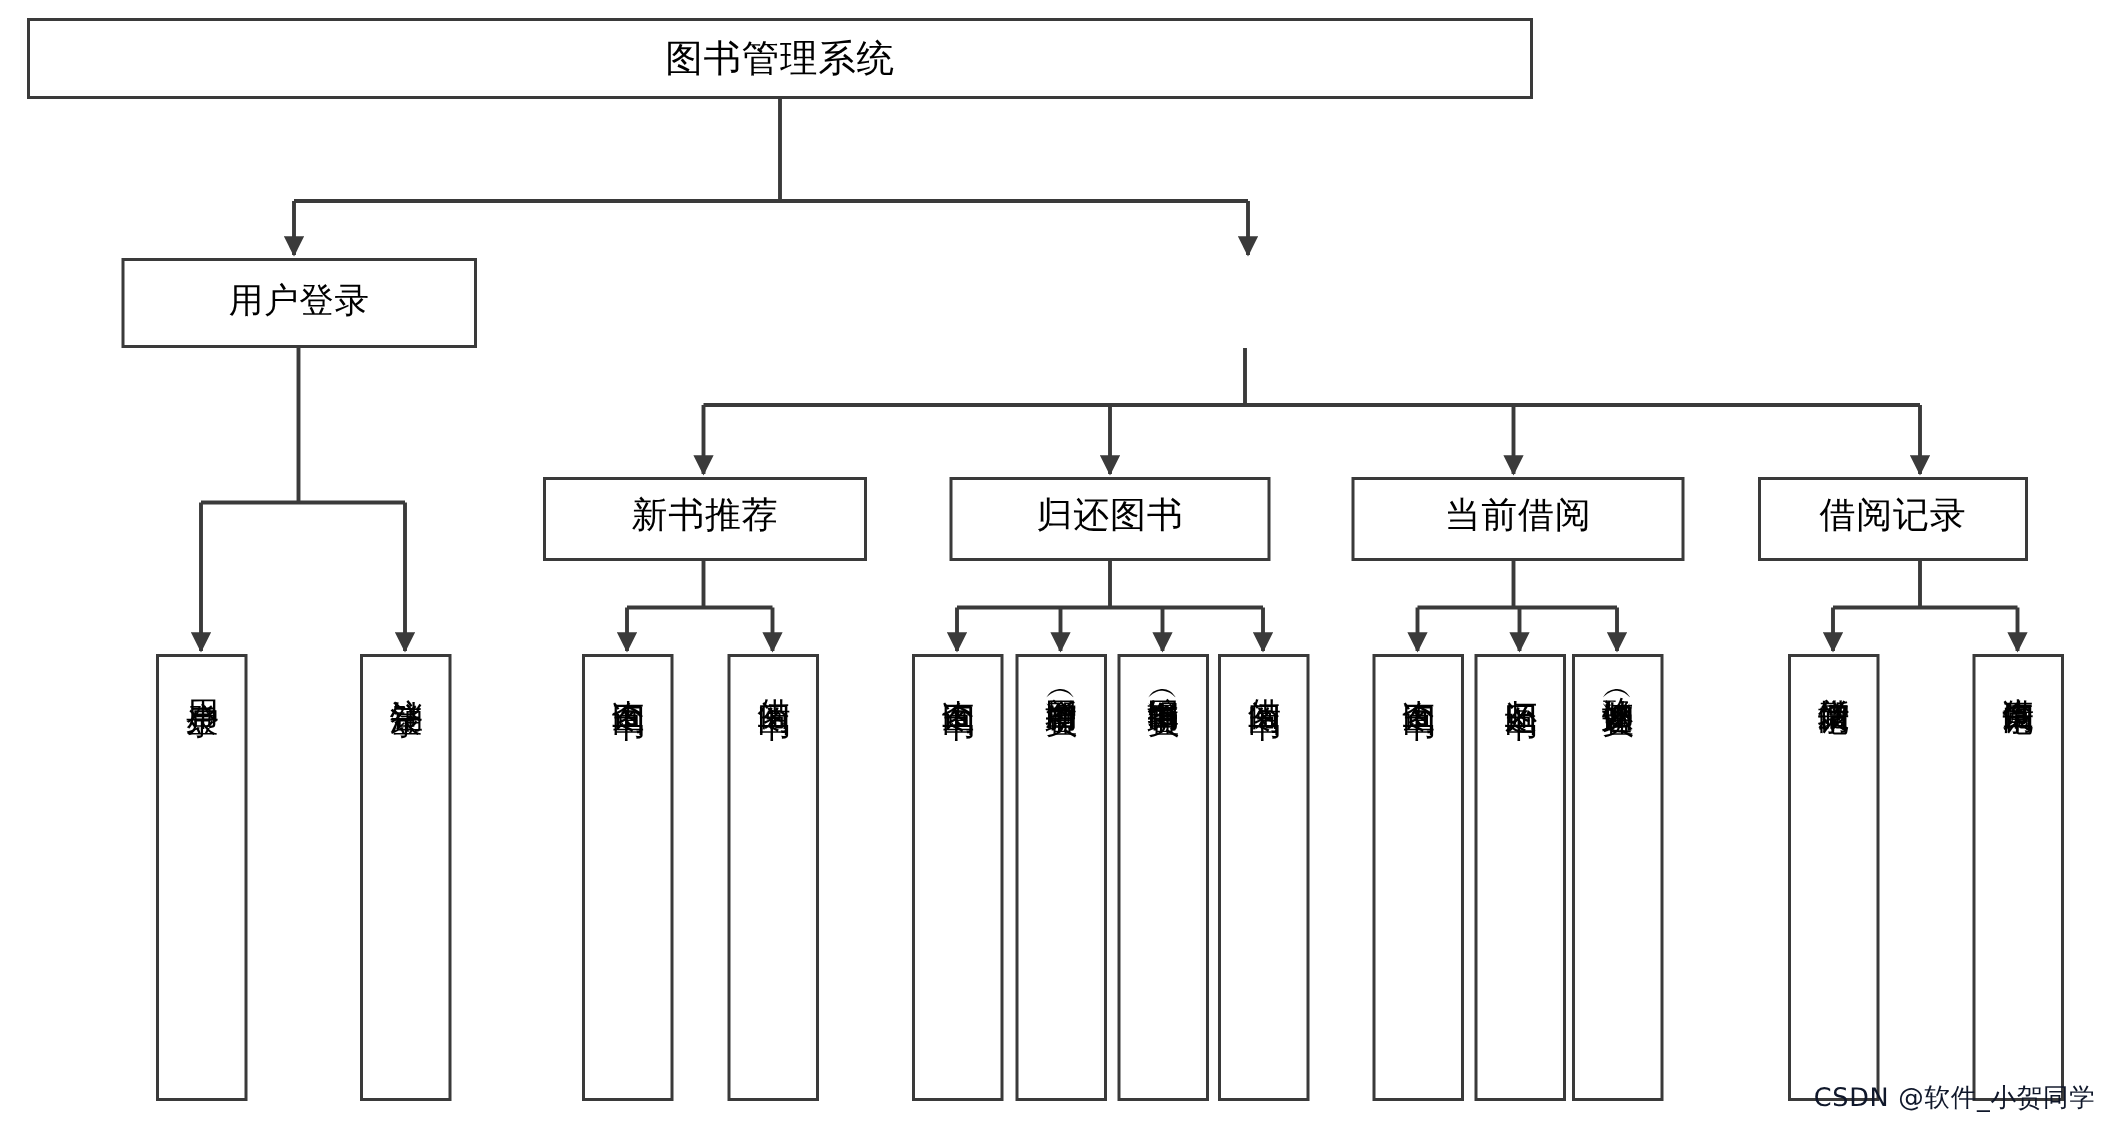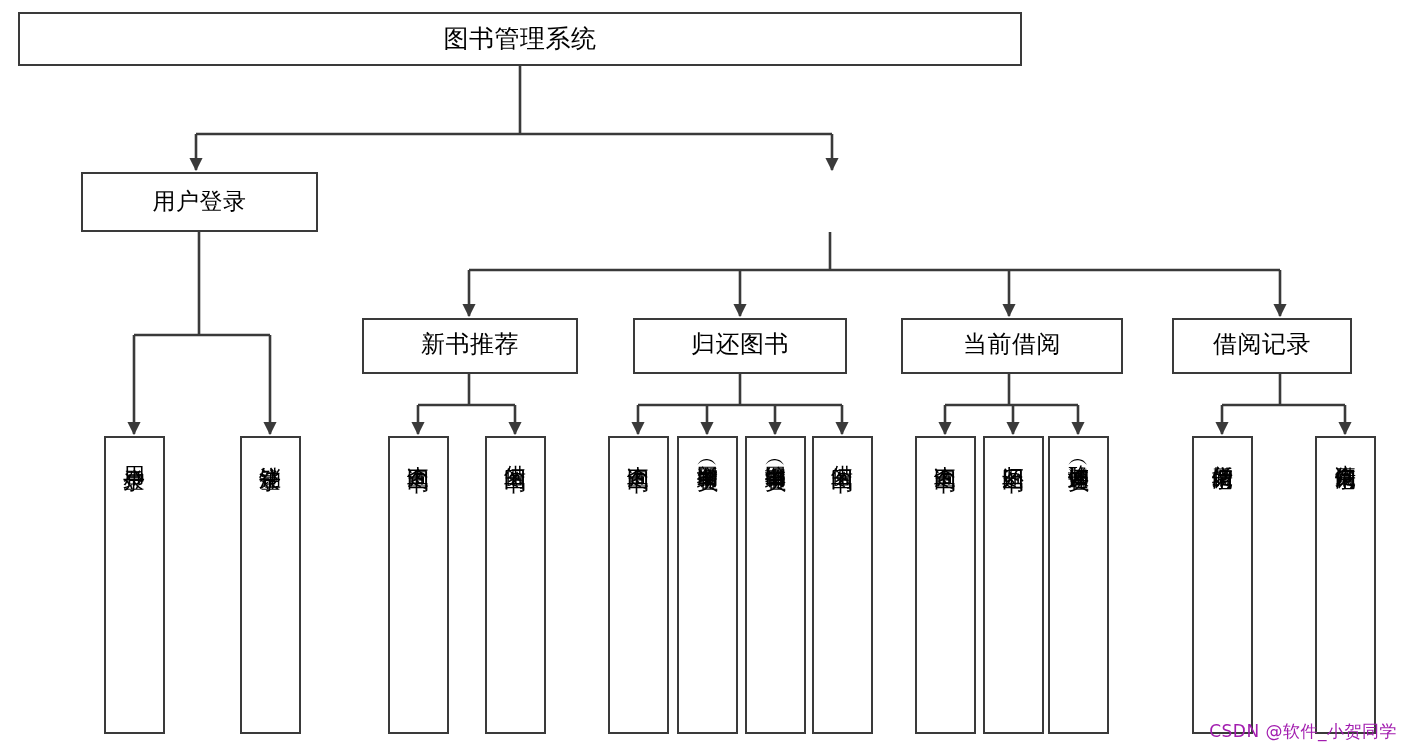--- a/index.html
+++ b/index.html
@@ -63,21 +63,21 @@
   }
   .tier-leaf.tall .node-label {
     font-size: 21px;
     letter-spacing: 1px;
   }
   #watermark {
     position: absolute;
     right: 8px;
     bottom: 4px;
     font-size: 17px;
-    color: #a21caf;
+    color: #0f172a;
     letter-spacing: 0.5px;
     z-index: 6;
     white-space: nowrap;
     font-family: "DejaVu Sans", "Liberation Sans", sans-serif;
   }
 </style>
 </head>
 <body>
 
 <div id="canvas">

